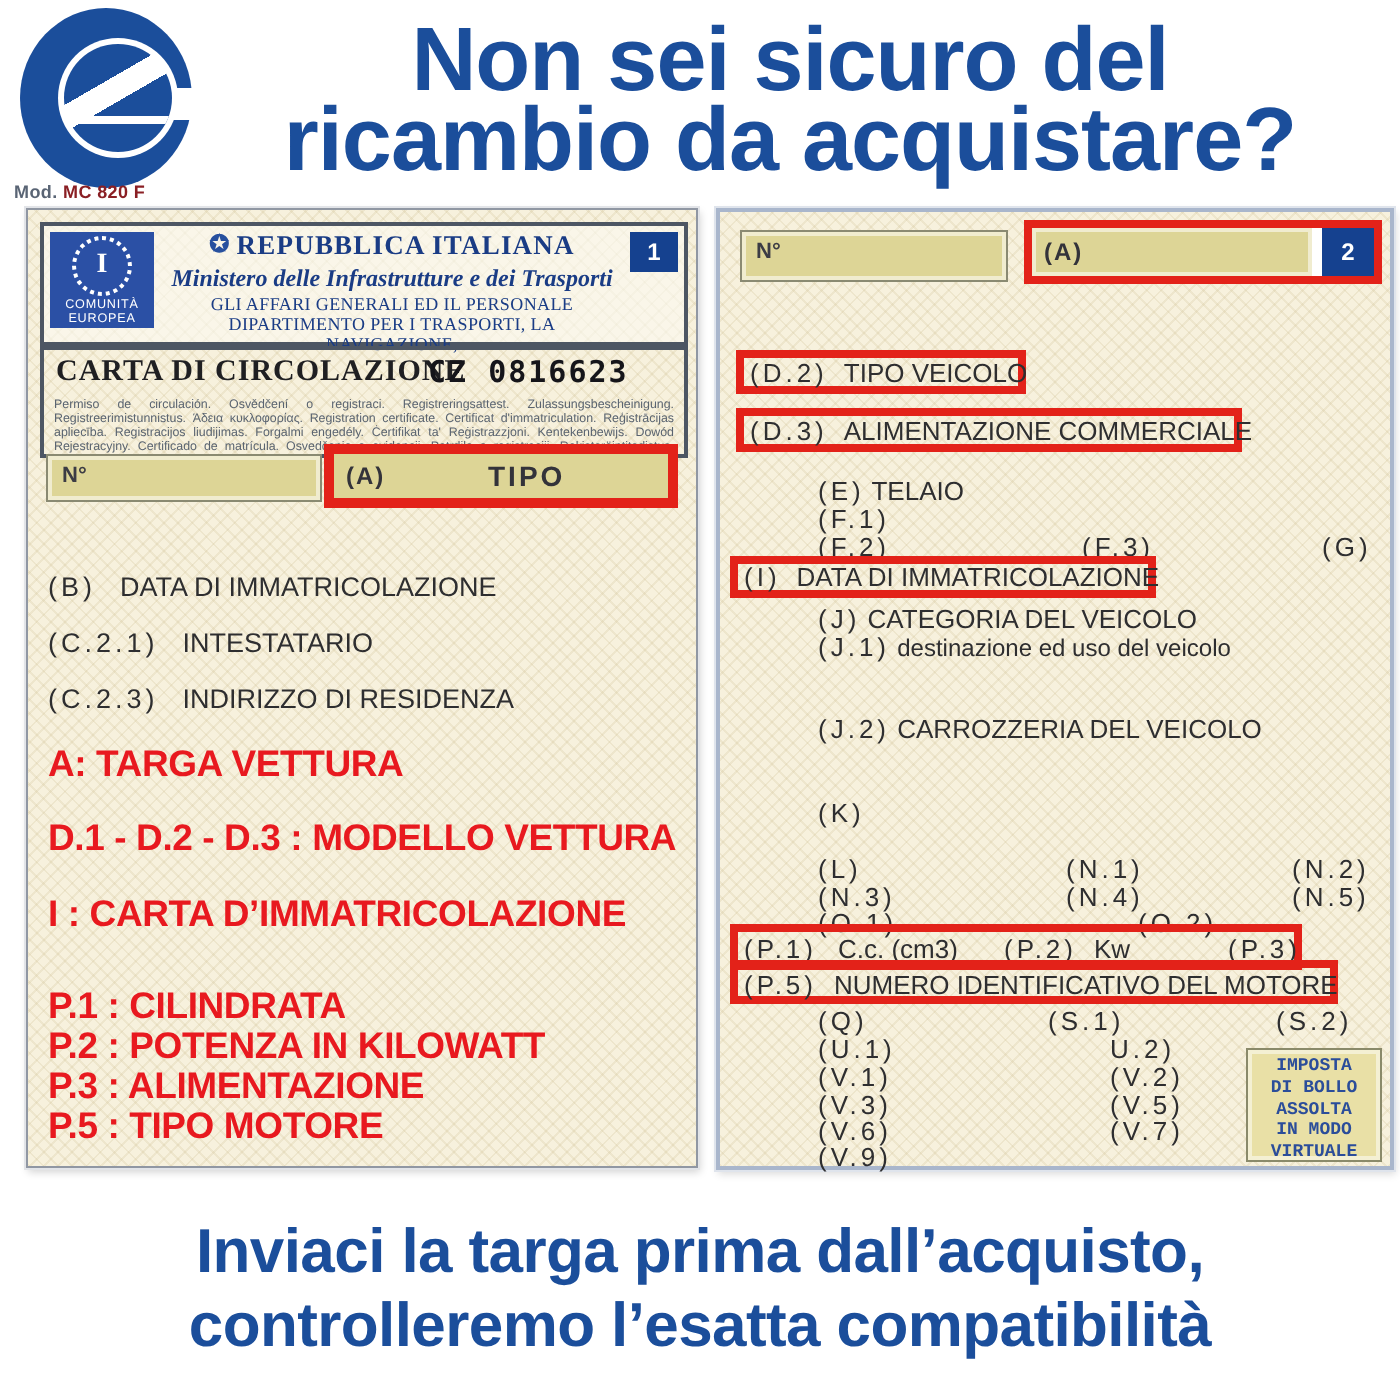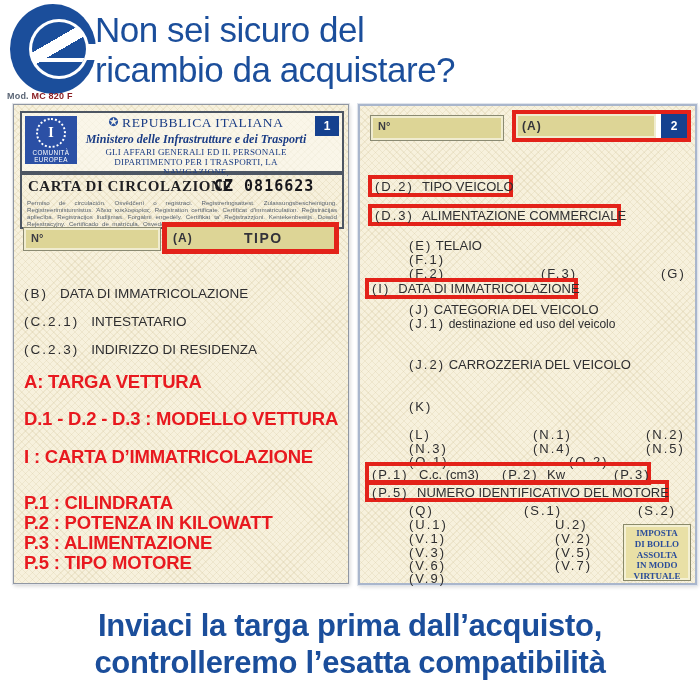--- a/index.html
+++ b/index.html
@@ -1,22 +1,22 @@
 <!DOCTYPE html>
 <html><head>
 <meta charset="utf-8">
 <style>
   html,body{margin:0;padding:0;}
   body{width:700px;height:700px;background:#ffffff;overflow:hidden;
        font-family:"Liberation Sans", sans-serif;-webkit-font-smoothing:antialiased;}
   .canvas{position:relative;width:700px;height:700px;background:#fff;}
 
   
-  .top-heading{position:absolute;left:95px;right:5px;top:10px;
-    color:#1b4e9b;font-weight:normal;font-size:35px;line-height:40px;letter-spacing:-0.5px;}
+  .top-heading{position:absolute;left:95px;right:5px;top:10px;text-align:center;
+    color:#1b4e9b;font-weight:bold;font-size:45px;line-height:40px;letter-spacing:-0.5px;}
 
   
   .logo{position:absolute;left:8px;top:2px;width:92px;height:96px;}
   .logo .ring{position:absolute;left:2px;top:2px;width:86px;height:90px;border-radius:50%;background:#1b4e9b;}
   .logo .gap{position:absolute;right:-4px;top:42px;width:30px;height:16px;background:#ffffff;}
   .logo .ball{position:absolute;left:24px;top:20px;width:54px;height:54px;border-radius:50%;
     background:#fff;box-shadow:0 0 0 3px #ffffff;overflow:hidden;}
   .logo .ball-art{position:absolute;inset:0;
     background:linear-gradient(150deg,#1b4e9b 36%,#ffffff 36%,#ffffff 52%,#1b4e9b 52%);}
   .logo .ball-line{position:absolute;left:0;right:0;top:36px;height:4px;background:#ffffff;}
@@ -44,21 +44,21 @@
 
   
   .hdr-box{position:absolute;left:6px;top:6px;width:320px;height:58px;border:2px solid #4d5663;background:rgba(252,250,242,.6);}
   .eu-box{position:absolute;left:3px;top:3px;width:52px;height:48px;background:#2b50a5;color:#fff;text-align:center;}
   .eu-circle{width:26px;height:26px;margin:2px auto 0;border:2px dotted #ffffff;border-radius:50%;
     font-family:"Liberation Serif",serif;font-size:14px;font-weight:bold;line-height:25px;}
   .eu-label{font-size:6.3px;line-height:7px;letter-spacing:.4px;margin-top:1px;}
   .badge-1{position:absolute;right:3px;top:3px;width:24px;height:20px;}
   .hdr-title{position:absolute;left:60px;right:32px;top:2px;text-align:center;color:#1a3c85;
     font-family:"Liberation Serif",serif;}
-  .hdr-republic{font-size:13.5px;font-weight:normal;letter-spacing:.6px;}
+  .hdr-republic{font-size:13.5px;font-weight:bold;letter-spacing:.6px;}
   .emblem{font-size:12px;vertical-align:1px;margin-right:3px;color:#27509e;}
   .hdr-ministry{font-size:12px;font-weight:bold;font-style:italic;margin-top:1px;}
   .hdr-dept{font-size:9px;line-height:10px;letter-spacing:.2px;}
 
   .carta-box{position:absolute;left:6px;top:68px;width:320px;height:52px;border:2px solid #4d5663;}
   .carta-title{position:absolute;left:6px;top:3px;font-family:"Liberation Serif",serif;
     font-size:15px;font-weight:bold;color:#1f1f22;letter-spacing:.5px;}
   .carta-serial{position:absolute;left:192px;top:2px;font-family:"DejaVu Sans Mono",monospace;
     font-size:15px;font-weight:bold;color:#15151a;letter-spacing:1px;}
   .carta-multi{position:absolute;left:5px;right:5px;top:24px;font-size:6.2px;line-height:7px;
@@ -96,21 +96,21 @@
   .rline .small{font-size:12px;}
 
   .rd-redrow{position:absolute;border:4px solid #e32219;background:transparent;
     font-size:13px;color:#2e2e30;white-space:nowrap;display:flex;align-items:center;gap:8px;padding-left:3px;}
 
   .pbox{position:absolute;border:4px solid #e32219;}
   .pbox span{position:absolute;top:1px;font-size:13px;color:#2e2e30;white-space:nowrap;}
 
   .stamp{position:absolute;left:263px;top:418px;width:68px;height:57px;background:#e9e0a6;
     border:1px solid #8a8a6a;box-shadow:0 0 0 2px rgba(255,255,255,.5) inset;
-    font-family:Liberation Serif, serif;font-size:9px;line-height:10.8px;font-weight:bold;
+    font-family:Liberation Mono, monospace;font-size:9px;line-height:10.8px;font-weight:bold;
     color:#2b4d9a;text-align:center;padding-top:3px;box-sizing:border-box;}
 
   
   .footer{position:absolute;left:0;right:0;top:607px;text-align:center;color:#1b4e9b;
     font-weight:bold;font-size:31px;line-height:37px;letter-spacing:-0.3px;}
 </style>
 </head>
 <body>
 
 <div class="canvas">

